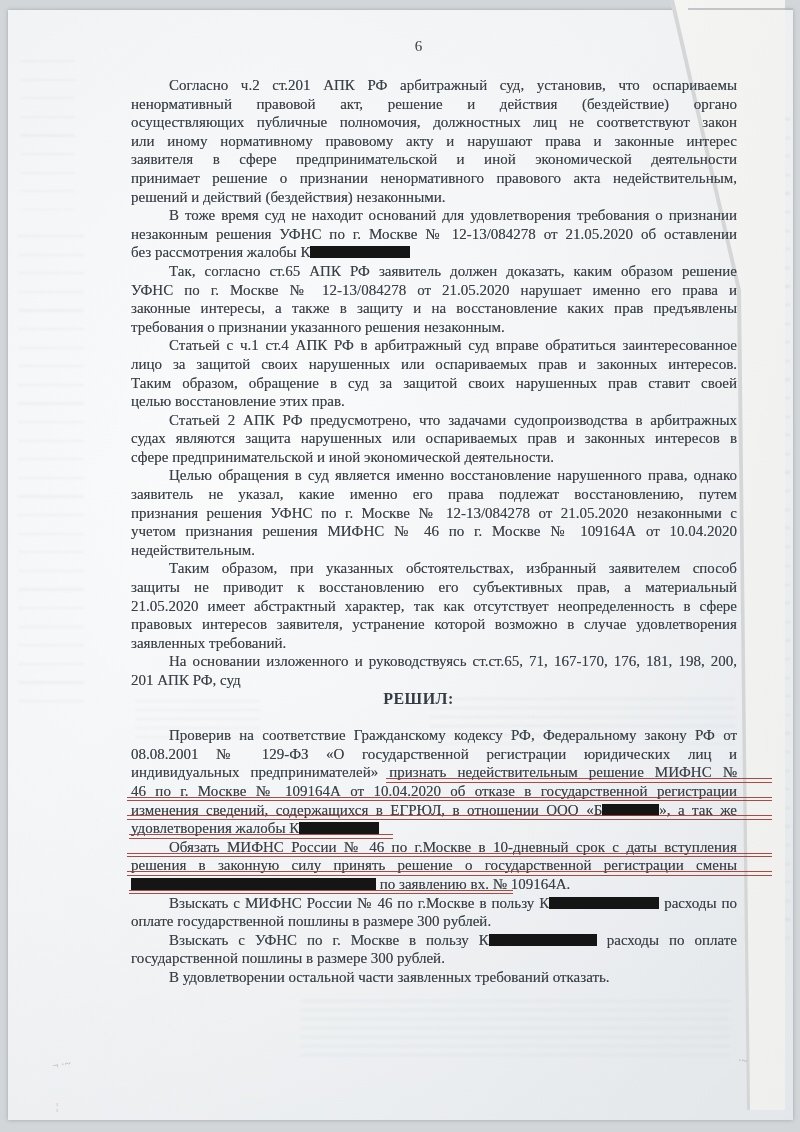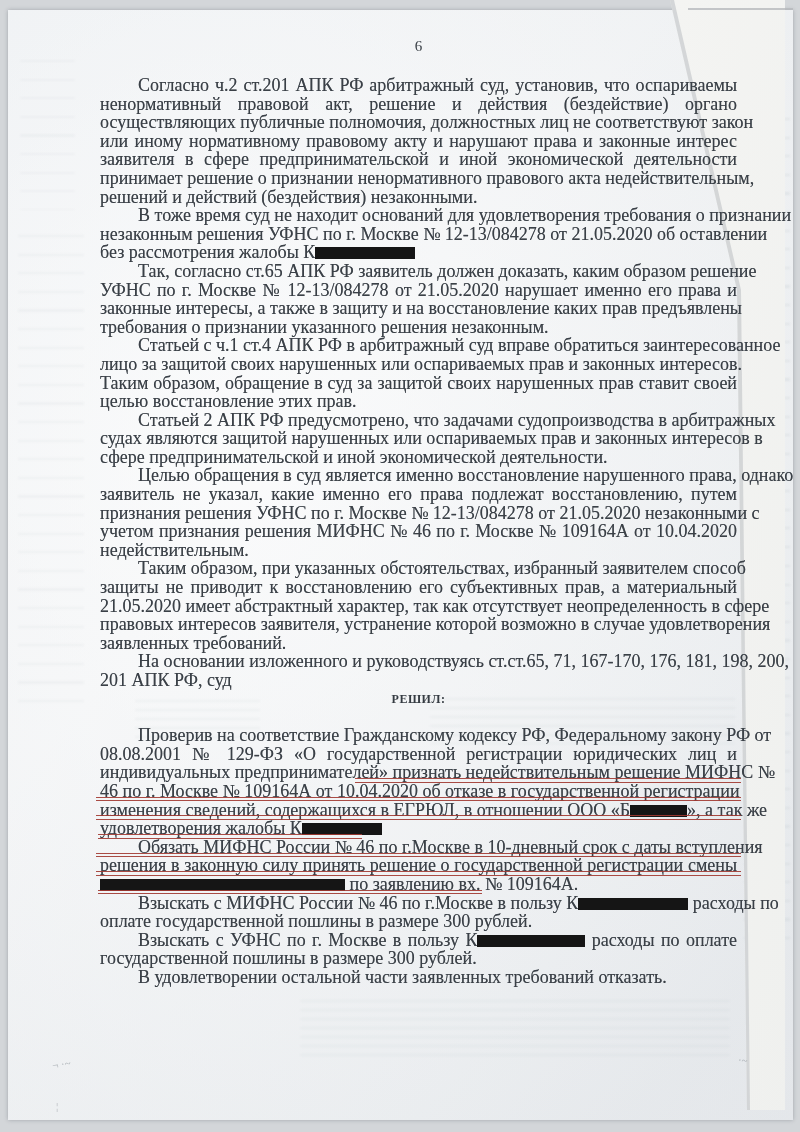--- a/index.html
+++ b/index.html
@@ -35,38 +35,39 @@
   }
   
   .page-number{
     position:absolute;left:100px;top:38px;width:637px;
     text-align:center;font-size:15px;color:#3a4047;
   }
   .doc{
     position:absolute;left:100px;top:76px;width:637px;color:#3a4047;
   }
   .line{
-    position:relative;height:18.6px;line-height:18.6px;font-size:18px;
+    position:relative;height:18.6px;line-height:18.6px;font-size:15px;
     text-align:justify;text-align-last:justify;white-space:nowrap;
     text-shadow:0 0 .4px rgba(58,64,71,.55);
+    margin-left:31px;
   }
   .line.last{text-align:right;text-align-last:left}
   .ind{display:inline-block;width:38px}
   .redact{
     display:inline-block;height:12px;min-width:10px;
     background:#151515;transform:translateY(1px);
   }
   .redline{
     position:absolute;top:14.8px;height:4.6px;box-sizing:border-box;
     border-top:1.7px solid #a23931;border-bottom:1.7px solid #a23931;
     opacity:.9;pointer-events:none;
   }
   .heading{
     height:18.6px;line-height:18.6px;margin:0 0 18px 0;
-    font-weight:bold;font-size:12px;letter-spacing:.5px;
+    font-weight:bold;font-size:16px;letter-spacing:.5px;
     text-align:center;text-align-last:center;color:#353b42;
   }
   
   .ghost{
     position:absolute;pointer-events:none;filter:blur(1.1px);
     background:repeating-linear-gradient(180deg,
       rgba(108,124,136,.16) 0 2.2px, transparent 2.2px 18.6px);
   }
   .ghost.h{background:repeating-linear-gradient(180deg,
       rgba(108,124,136,.12) 0 2px, transparent 2px 9px)}
@@ -110,21 +111,21 @@
     <div class="line last">без рассмотрения жалобы К<span class="redact" style="width: 100px;"></span></div>
     <div class="line"><span class="ind"></span>Так, согласно ст.65 АПК РФ заявитель должен доказать, каким образом решение</div>
     <div class="line">УФНС по г. Москве № 12-13/084278 от 21.05.2020 нарушает именно его права и</div>
     <div class="line">законные интересы, а также в защиту и на восстановление каких прав предъявлены</div>
     <div class="line last">требования о признании указанного решения незаконным.</div>
     <div class="line"><span class="ind"></span>Статьей с ч.1 ст.4 АПК РФ в арбитражный суд вправе обратиться заинтересованное</div>
     <div class="line">лицо за защитой своих нарушенных или оспариваемых прав и законных интересов.</div>
     <div class="line">Таким образом, обращение в суд за защитой своих нарушенных прав ставит своей</div>
     <div class="line last">целью восстановление этих прав.</div>
     <div class="line"><span class="ind"></span>Статьей 2 АПК РФ предусмотрено, что задачами судопроизводства в арбитражных</div>
-    <div class="line">судах являются защитой нарушенных или оспариваемых прав и законных интересов в</div>
+    <div class="line">судах являются защита нарушенных или оспариваемых прав и законных интересов в</div>
     <div class="line last">сфере предпринимательской и иной экономической деятельности.</div>
     <div class="line"><span class="ind"></span>Целью обращения в суд является именно восстановление нарушенного права, однако</div>
     <div class="line">заявитель не указал, какие именно его права подлежат восстановлению, путем</div>
     <div class="line">признания решения УФНС по г. Москве № 12-13/084278 от 21.05.2020 незаконными с</div>
     <div class="line">учетом признания решения МИФНС № 46 по г. Москве № 109164А от 10.04.2020</div>
     <div class="line last">недействительным.</div>
     <div class="line"><span class="ind"></span>Таким образом, при указанных обстоятельствах, избранный заявителем способ</div>
     <div class="line">защиты не приводит к восстановлению его субъективных прав, а материальный</div>
     <div class="line">21.05.2020 имеет абстрактный характер, так как отсутствует неопределенность в сфере</div>
     <div class="line">правовых интересов заявителя, устранение которой возможно в случае удовлетворения</div>

